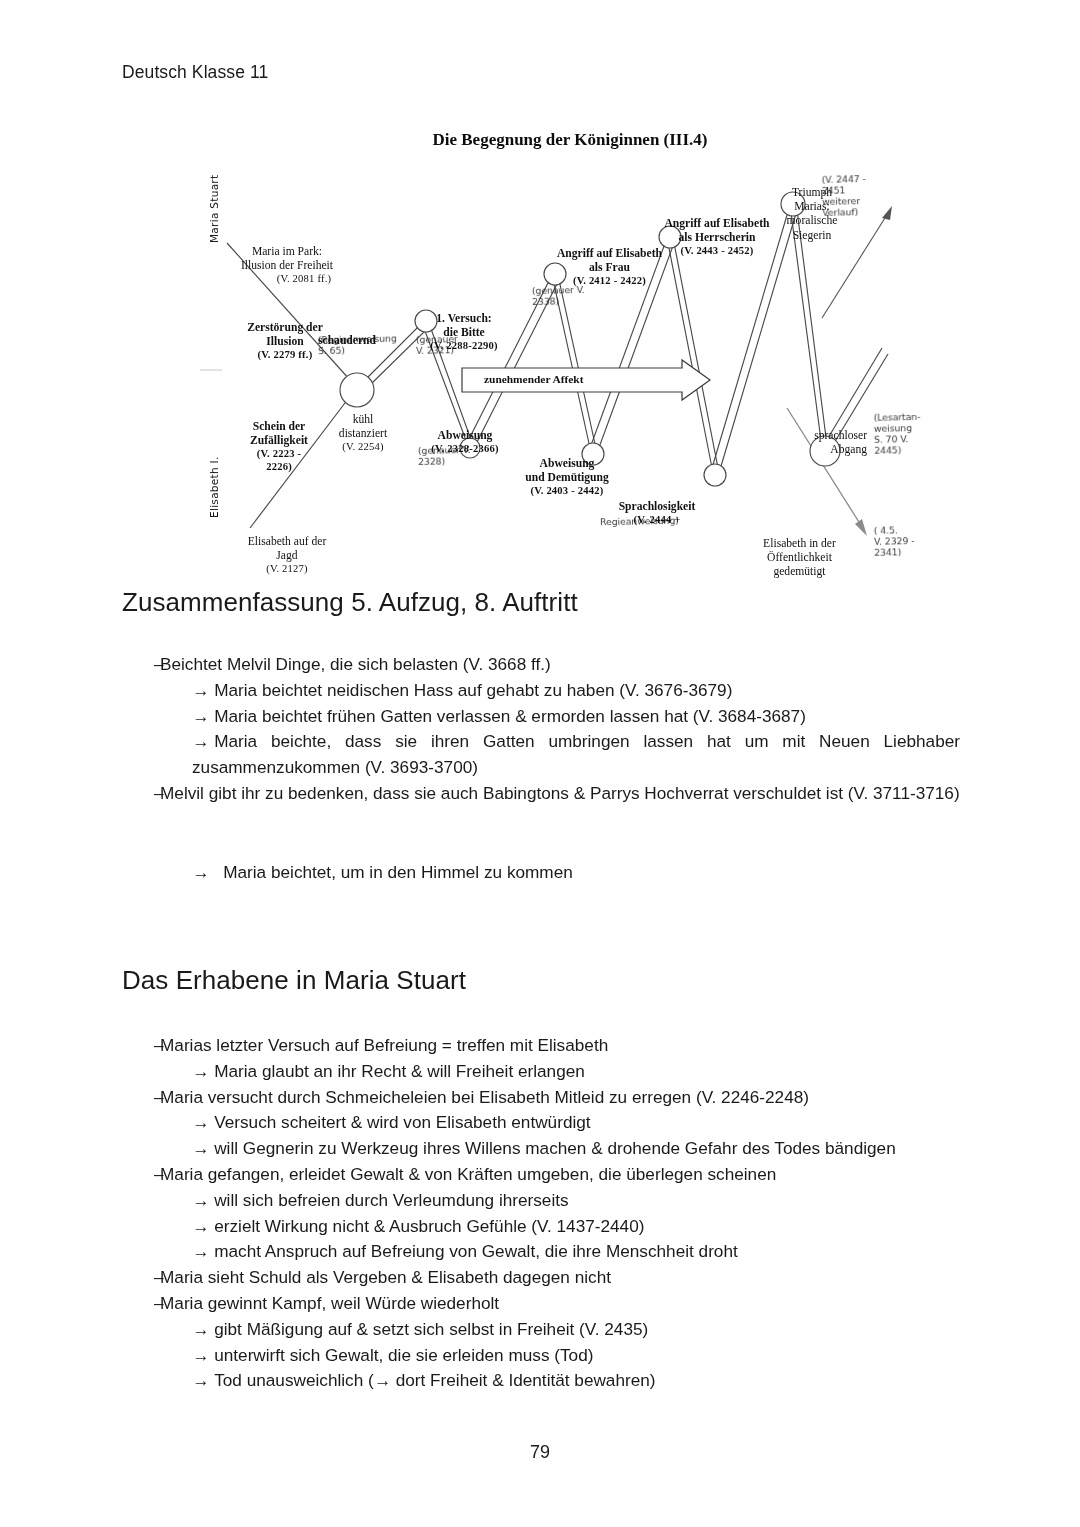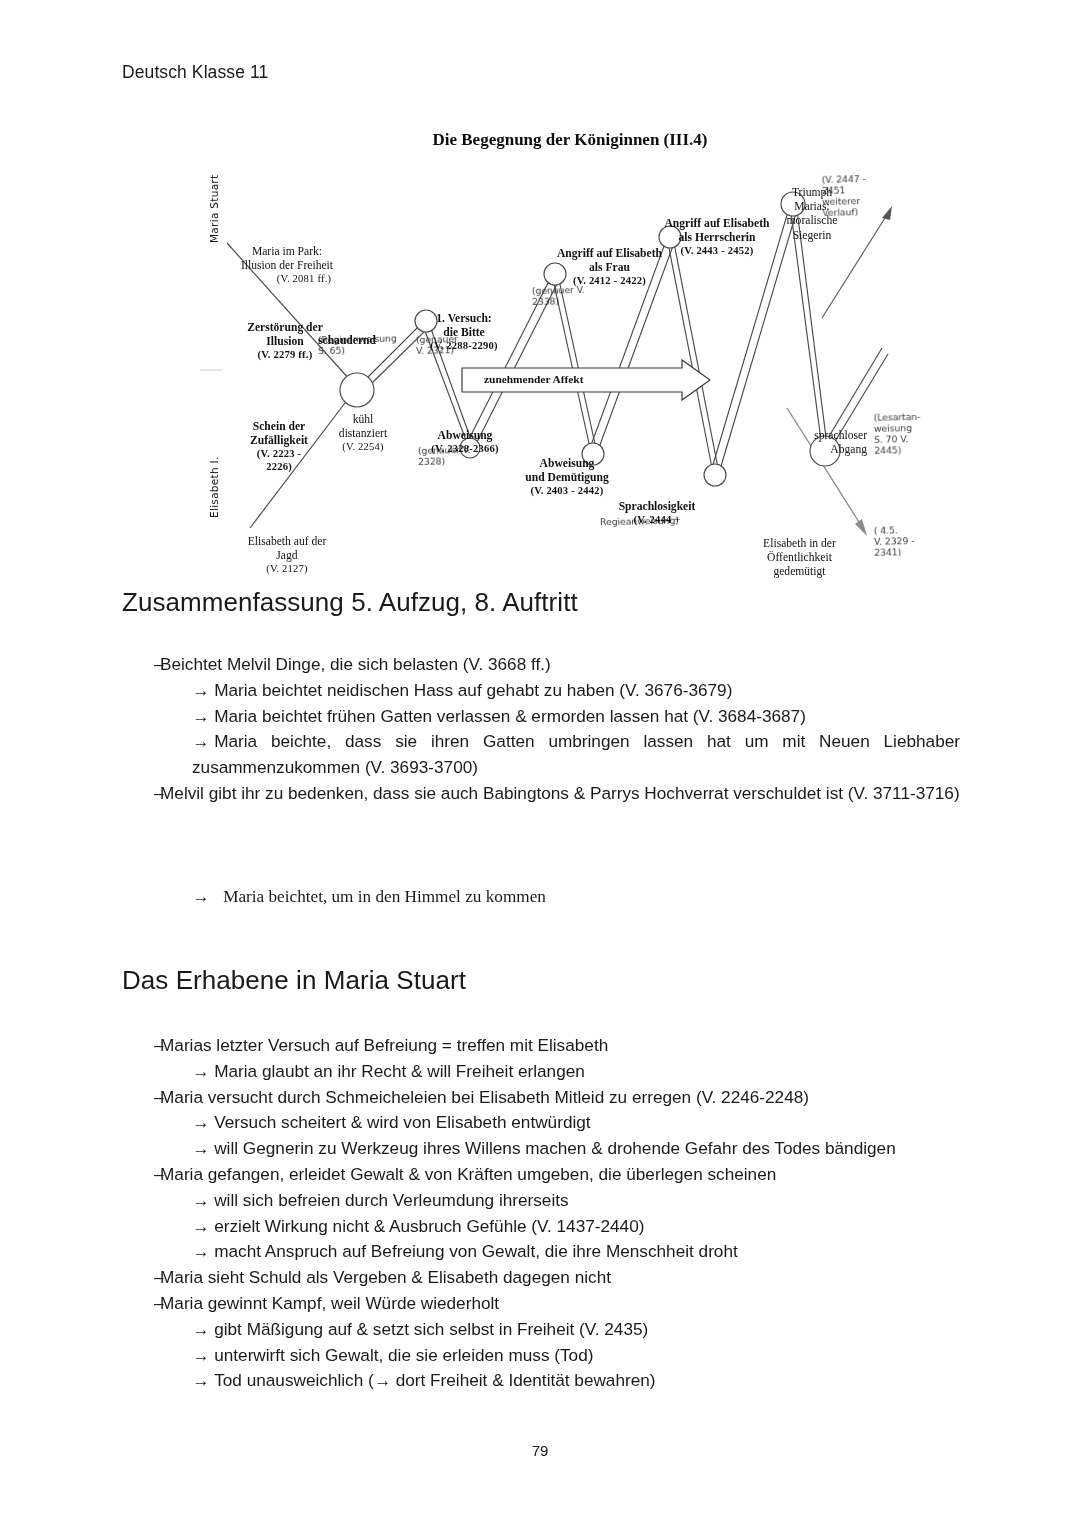--- a/index.html
+++ b/index.html
@@ -126,21 +126,21 @@
     text-indent: 0;
   }
   .sub.j { text-align: justify; }
   .sub .arw { margin-right: 5px; }
   .page-num {
     position: absolute;
     left: 0;
     width: 1080px;
     top: 1442px;
     text-align: center;
-    font-size: 15px;
+    font-size: 18px;
     color: #1a1a1a;
   }
 </style>
 </head>
 <body>
 
 <div class="page">
 
   <div class="running-head">Deutsch Klasse 11</div>
 
@@ -323,21 +323,21 @@
     </div>
     <div class="sub j" style="padding-left:70px; text-indent:0;">
       <span class="arw">→</span><span>Maria beichte, dass sie ihren Gatten umbringen lassen hat um mit Neuen Liebhaber zusammenzukommen (V. 3693-3700)</span>
     </div>
     <div class="b-row">
       <div class="b-dash">–</div>
       <div class="b-text">Melvil gibt ihr zu bedenken, dass sie auch Babingtons &amp; Parrys Hochverrat verschuldet ist (V. 3711-3716)</div>
     </div>
   </div>
 
-  <div class="bullets" style="top:884px;font-family:Liberation Serif, serif;">
+  <div class="bullets" style="top:860px;">
     <div class="sub" style="padding-left:70px;">
       <span class="arw" style="margin-right:14px;">→</span><span>Maria beichtet, um in den Himmel zu kommen</span>
     </div>
   </div>
 
   <h2 class="section" style="top:965px;">Das Erhabene in Maria Stuart</h2>
 
   <div class="bullets" style="top:1033px;">
     <div class="b-row">
       <div class="b-dash">–</div>

